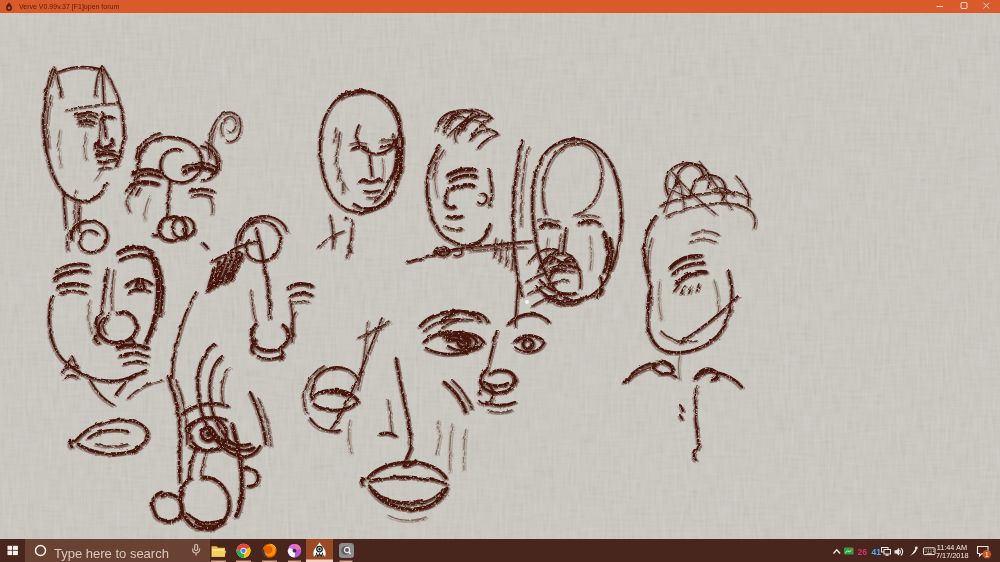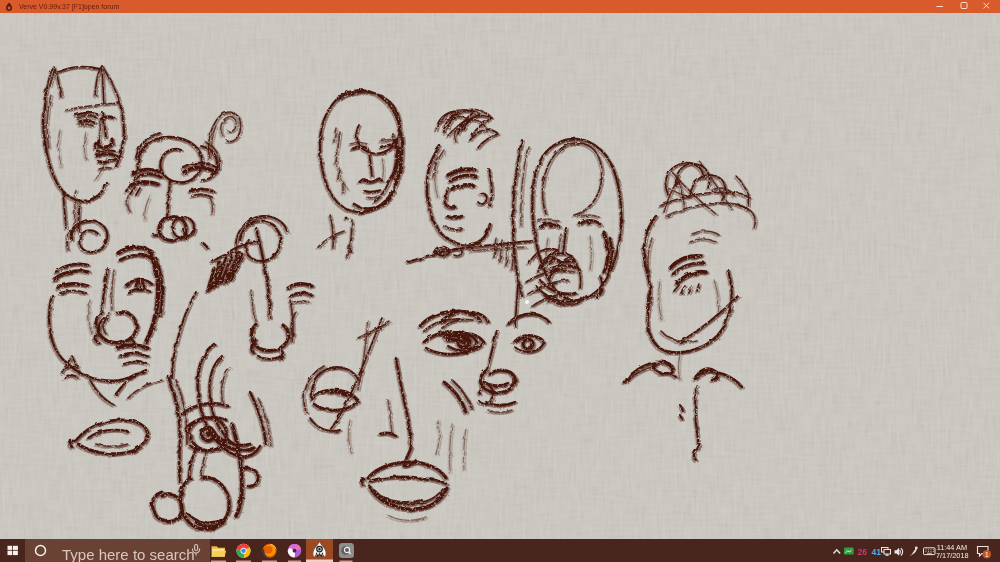--- a/index.html
+++ b/index.html
@@ -2,21 +2,21 @@
 <html><head>
 <meta charset="utf-8">
 <style>
   html,body{margin:0;padding:0;width:1000px;height:562px;overflow:hidden;
     font-family:"Liberation Sans",sans-serif;}
   #titlebar{position:absolute;left:0;top:0;width:1000px;height:13px;background:#d95a2b;}
   #titletext{position:absolute;left:19px;top:3px;font-size:7px;color:#63200c;letter-spacing:0;}
   #canvas{position:absolute;left:0;top:13px;width:1000px;height:526px;background:#c2beb7;}
   #taskbar{position:absolute;left:0;top:539px;width:1000px;height:23px;background:#48261e;}
   #searchbox{position:absolute;left:25px;top:539px;width:185px;height:23px;background:#6a4233;}
-  #searchtext{position:absolute;left:62px;top:546px;font-size:15px;color:#d8c8c0;}
+  #searchtext{position:absolute;left:54px;top:546px;font-size:13px;color:#d8c8c0;}
 </style>
 </head>
 <body>
 <div id="canvas"></div>
 <svg id="texture" style="position:absolute;left:0;top:13px" width="1000" height="526" viewBox="0 0 1000 526">
   <defs>
     <filter id="linen" x="0" y="0" width="100%" height="100%">
       <feTurbulence type="fractalNoise" baseFrequency="0.35 0.045" numOctaves="2" seed="7" result="h"></feTurbulence>
       <feColorMatrix in="h" type="matrix" values="0 0 0 0 0.78 0 0 0 0 0.77 0 0 0 0 0.74 0.6 0.6 0.6 0 -0.55" result="hl"></feColorMatrix>
       <feTurbulence type="fractalNoise" baseFrequency="0.045 0.35" numOctaves="2" seed="11" result="v"></feTurbulence>

